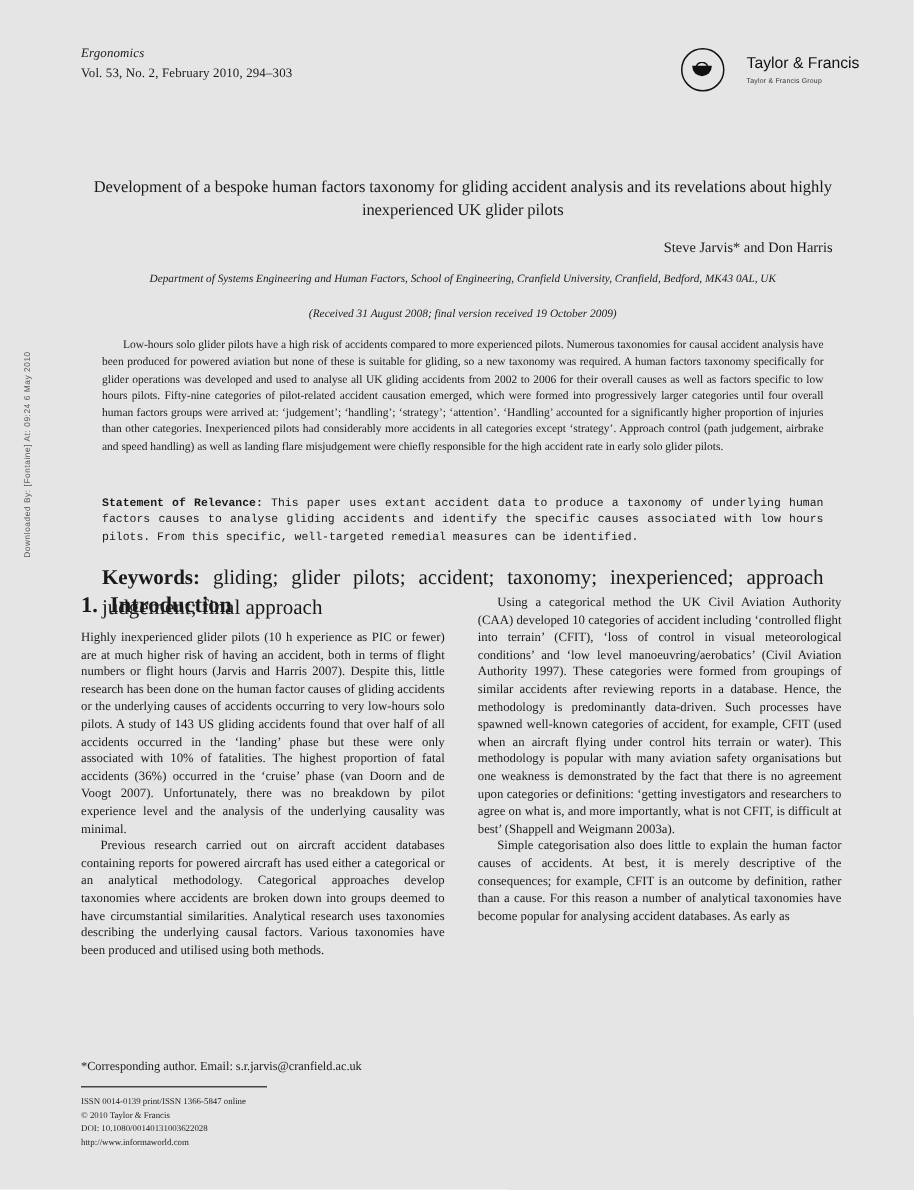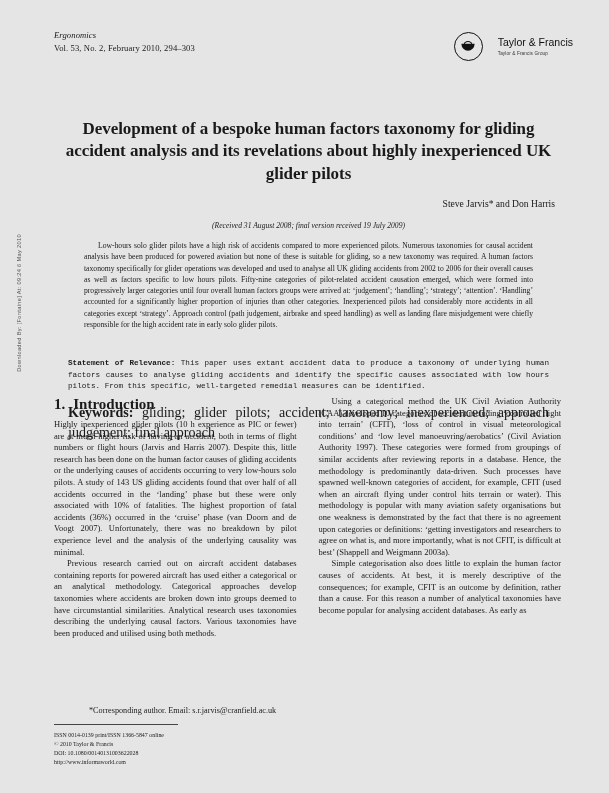--- a/index.html
+++ b/index.html
@@ -111,22 +111,22 @@
 
   
   .title-block {
     position: absolute;
     left: 62px;
     right: 54px;
     top: 118px;
     text-align: center;
   }
   .paper-title {
-    font-size: 17px;
-    font-weight: bold;
+    font-size: 11px;
+    font-weight: normal;
     line-height: 1.32;
     letter-spacing: -0.05px;
   }
   .authors {
     margin-top: 13px;
     font-size: 9.6px;
     text-align: right;
   }
   .affiliation {
     margin: 10px auto 0;
@@ -146,21 +146,21 @@
     position: absolute;
     left: 68px;
     right: 60px;
     top: 224px;
   }
   .abstract-p {
     font-size: 7.65px;
     line-height: 1.475;
     text-align: justify;
     text-indent: 14px;
-    margin: 16px;
+    margin: 0;
   }
   .relevance {
     margin-top: 28px;
     font-size: 7.65px;
     line-height: 1.475;
     text-align: justify;
     font-family: Liberation Mono, monospace;
   }
   .relevance b, .keywords b { font-weight: bold; }
   .keywords {
@@ -200,21 +200,20 @@
   
   .footer {
     position: absolute;
     left: 54px;
     top: 706px;
     right: 48px;
   }
   .corr {
     font-size: 8.2px;
     padding-bottom: 9px;
-    margin-left: 35px;
   }
   .footrule {
     width: 124px;
     height: 0;
     border-top: 0.6px solid #444;
     margin-bottom: 6px;
   }
   .imprint {
     font-size: 5.9px;
     line-height: 1.52;
@@ -236,21 +235,22 @@
       <div class="tf-text">
         <div class="tf-title">Taylor &amp; Francis</div>
         <div class="tf-sub">Taylor &amp; Francis Group</div>
       </div>
     </div>
   </div>
 
   <div class="title-block">
     <div class="paper-title">Development of a bespoke human factors taxonomy for gliding accident analysis and its revelations about highly inexperienced UK glider pilots</div>
     <div class="authors">Steve Jarvis* and Don Harris</div>
-    <div class="received">(Received 31 August 2008; final version received 19 July 2009)</div>
+    <div class="affiliation">Department of Systems Engineering and Human Factors, School of Engineering, Cranfield University, Cranfield, Bedford, MK43 0AL, UK</div>
+    <div class="received">(Received 31 August 2008; final version received 19 October 2009)</div>
   </div>
 
   <div class="abstract-wrap">
     <p class="abstract-p">Low-hours solo glider pilots have a high risk of accidents compared to more experienced pilots. Numerous taxonomies for causal accident analysis have been produced for powered aviation but none of these is suitable for gliding, so a new taxonomy was required. A human factors taxonomy specifically for glider operations was developed and used to analyse all UK gliding accidents from 2002 to 2006 for their overall causes as well as factors specific to low hours pilots. Fifty-nine categories of pilot-related accident causation emerged, which were formed into progressively larger categories until four overall human factors groups were arrived at: ‘judgement’; ‘handling’; ‘strategy’; ‘attention’. ‘Handling’ accounted for a significantly higher proportion of injuries than other categories. Inexperienced pilots had considerably more accidents in all categories except ‘strategy’. Approach control (path judgement, airbrake and speed handling) as well as landing flare misjudgement were chiefly responsible for the high accident rate in early solo glider pilots.</p>
     <div class="relevance"><b>Statement of Relevance:</b><span> This paper uses extant accident data to produce a taxonomy of underlying human factors causes to analyse gliding accidents and identify the specific causes associated with low hours pilots. From this specific, well-targeted remedial measures can be identified.</span></div>
     <div class="keywords"><b>Keywords:</b><span> gliding; glider pilots; accident; taxonomy; inexperienced; approach judgement; final approach</span></div>
   </div>
 
   <div class="columns">
     <div class="col left">

